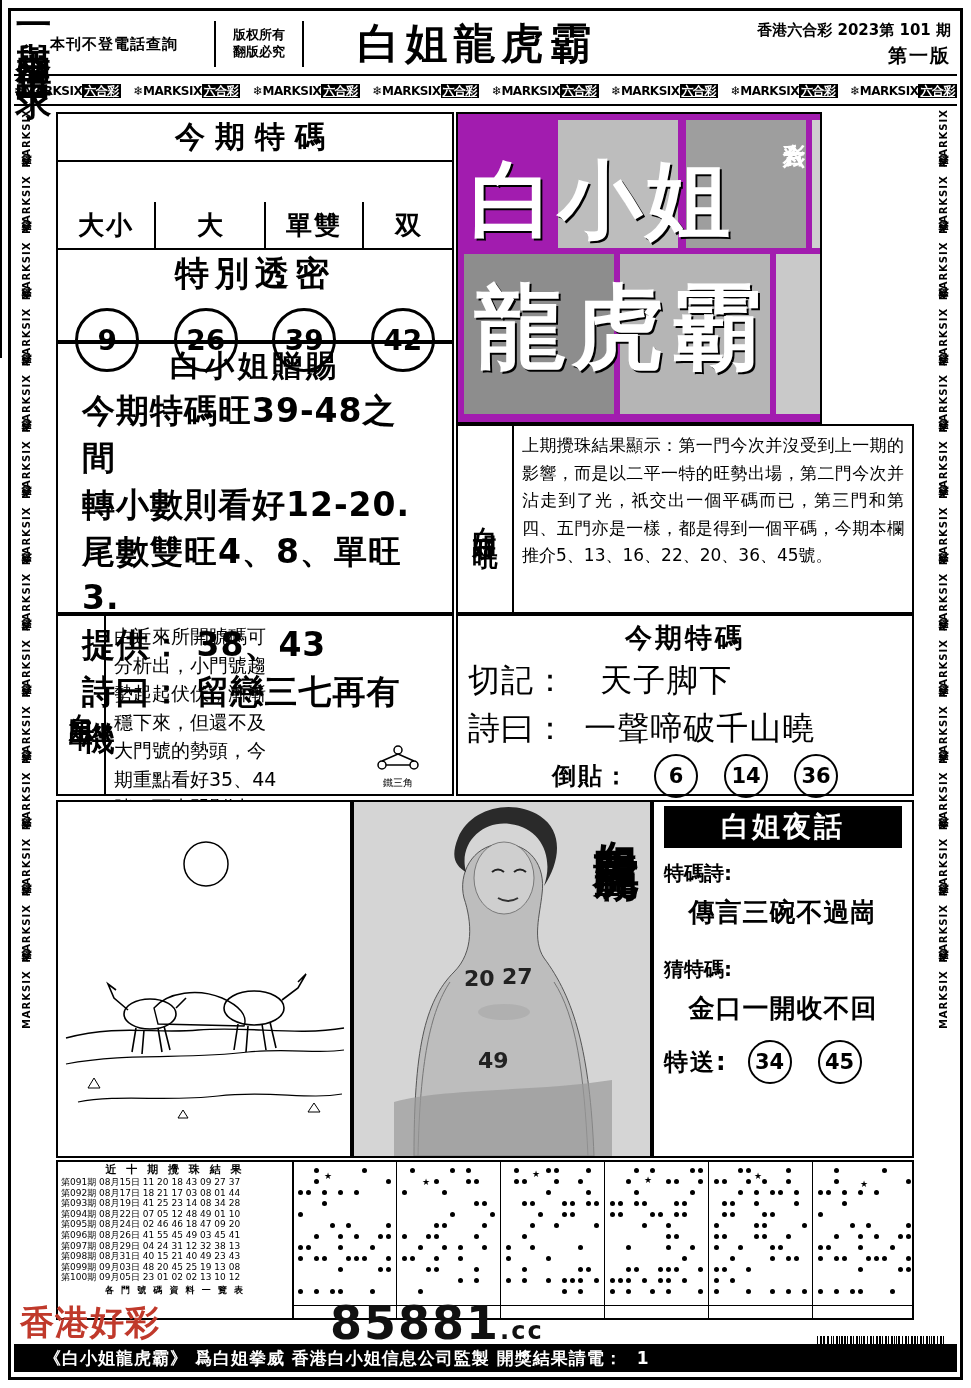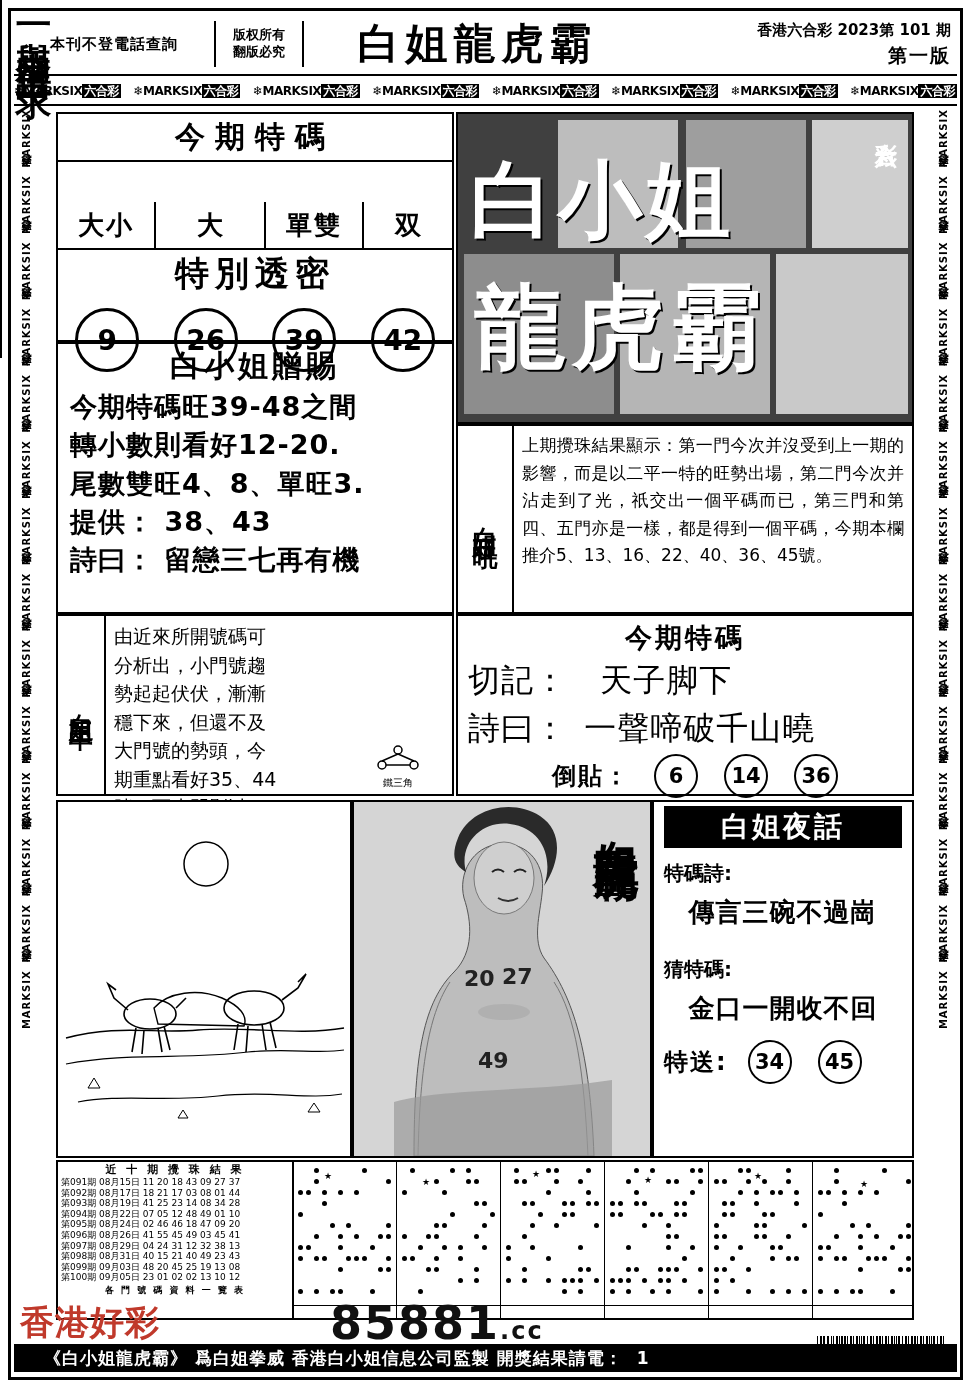--- a/index.html
+++ b/index.html
@@ -12,21 +12,21 @@
   .mh-left{width:200px;font-size:15px;font-weight:bold;text-align:center;line-height:1.25;letter-spacing:1px;}
   .mh-copy{width:86px;font-size:13px;font-weight:bold;text-align:center;line-height:1.3;border-left:2px solid #000;border-right:2px solid #000;height:46px;display:flex;flex-direction:column;justify-content:center;}
   .mh-title{flex:1;text-align:center;font-size:42px;font-weight:bold;letter-spacing:6px;font-family:"DejaVu Serif","Liberation Serif",serif;}
   .mh-right{width:300px;text-align:right;padding-right:6px;font-size:15px;line-height:1.5;}
   .mh-right .issue{font-weight:bold;}
   .mh-right .edition{font-size:19px;font-weight:bold;letter-spacing:2px;}
 
   
   .ribbon{position:absolute;left:14px;top:78px;width:943px;height:26px;border-bottom:2px solid #000;display:flex;align-items:center;justify-content:space-between;overflow:hidden;}
   .rb-item{font-size:12px;font-weight:bold;white-space:nowrap;letter-spacing:-0.5px;}
-  .rb-item .blk{background:#000;color:#fff;padding:0 2px;}
+  .rb-item .blk{background:#000;color:#fff;padding:0 2px;text-decoration:underline;}
 
   
   .rail{position:absolute;top:106px;width:26px;height:1032px;font-size:10px;font-weight:bold;letter-spacing:1px;text-align:center;line-height:1.05;overflow:hidden;word-break:break-all;}
   .rail.left{left:14px;}
   .rail.right{right:14px;}
   .rail span{display:block;writing-mode:vertical-rl;transform:rotate(180deg);margin:0 auto;}
 
   
   .box{position:absolute;border:2px solid #000;box-sizing:border-box;}
   .ctr{display:flex;align-items:center;justify-content:center;}
@@ -40,35 +40,35 @@
   .tk-c3{width:96px;border-right:2px solid #000;font-size:26px;font-weight:bold;letter-spacing:2px;}
   .tk-c4{flex:1;font-size:26px;font-weight:bold;}
   .tk-sub{height:48px;font-size:34px;font-weight:bold;letter-spacing:6px;}
   .tk-nums{height:84px;display:flex;align-items:center;justify-content:space-around;}
   .circ{border:3px solid #000;border-radius:50%;display:flex;align-items:center;justify-content:center;font-weight:bold;}
   .n-big{width:58px;height:58px;font-size:28px;}
 
   
   .gift{left:56px;top:342px;width:398px;height:272px;}
   .gift-h{height:44px;font-size:30px;font-weight:bold;letter-spacing:4px;}
-  .gift-l{font-size:27px;line-height:1.42;padding:0 12px;font-weight:bold;letter-spacing:1px;}
+  .gift-l{font-size:33px;line-height:1.42;padding:0 24px;font-weight:bold;letter-spacing:1px;}
 
   
   .three{left:56px;top:614px;width:398px;height:182px;display:flex;}
   .three-v{width:46px;border-right:2px solid #000;font-size:24px;font-weight:bold;display:flex;align-items:center;justify-content:center;}
   .three-v span{writing-mode:vertical-rl;letter-spacing:4px;}
   .three-b{flex:1;position:relative;font-size:19px;line-height:1.5;padding:6px 8px 0 8px;}
   .wave{position:absolute;right:6px;top:4px;width:168px;height:74px;border:2px solid #000;background:#fff;}
   .wave-t{text-align:center;font-size:18px;font-weight:bold;border-bottom:1px solid #000;letter-spacing:2px;}
   .wave-n{display:flex;justify-content:space-around;align-items:center;height:44px;}
   .n-sm{width:38px;height:38px;font-size:20px;}
   .tri{position:absolute;right:14px;bottom:4px;width:80px;text-align:center;font-size:10px;}
 
   
-  .collage{left:456px;top:112px;width:458px;height:312px;background:#404040;overflow:hidden;}
+  .collage{left:456px;top:112px;width:366px;height:312px;background:#a21caf;overflow:hidden;}
   .cl-cell{position:absolute;background:#d8d8d8;}
   .cl-ink{position:absolute;color:#fff;font-weight:bold;font-family:"DejaVu Serif","Liberation Serif",serif;}
 
   
   .ana{left:456px;top:424px;width:458px;height:190px;display:flex;}
   .ana-v{width:54px;border-right:2px solid #000;font-size:25px;font-weight:bold;display:flex;align-items:center;justify-content:center;}
   .ana-v span{writing-mode:vertical-rl;letter-spacing:6px;}
   .ana-b{flex:1;font-size:17px;line-height:1.62;padding:6px 8px;text-align:justify;}
 
   
@@ -204,21 +204,21 @@
     <div class="cl-cell" style="left:318px;top:140px;width:132px;height:160px;background:#c9c9c9;"></div>
     <div class="cl-ink" style="left:12px;top:30px;font-size:84px;letter-spacing:4px;text-shadow:2px 2px 0 #000;">白小姐</div>
     <div class="cl-ink" style="left:16px;top:152px;font-size:92px;letter-spacing:6px;text-shadow:2px 2px 0 #000;">龍虎霸</div>
     <div class="cl-ink" style="right:10px;top:12px;font-size:22px;writing-mode:vertical-rl;">六合彩</div>
   </div>
 
   <div class="box ana">
     <div class="ana-v">
         <span>白姐旺吼</span>
       </div>
-    <div class="ana-b">上期攪珠結果顯示：第一門今次并沒受到上一期的影響，而是以二平一特的旺勢出場，第二門今次并沾走到了光，祇交出一個平碼而已，第三門和第四、五門亦是一樣，都是得到一個平碼，今期本欄推介5、13、16、22、40、36、45號。</div>
+    <div class="ana-b">上期攪珠結果顯示：第一門今次并沒受到上一期的影響，而是以二平一特的旺勢出場，第二門今次并沾走到了光，祇交出一個平碼而已，第三門和第四、五門亦是一樣，都是得到一個平碼，今期本欄推介5、13、16、22、20、36、45號。</div>
   </div>
 
   <div class="box remind">
     <div class="rm-h">今期特碼</div>
     <div class="rm-l">
       <span>切記：</span>
       <span style="margin-left:22px;">天子脚下</span>
     </div>
     <div class="rm-l">
       <span>詩曰：</span>

